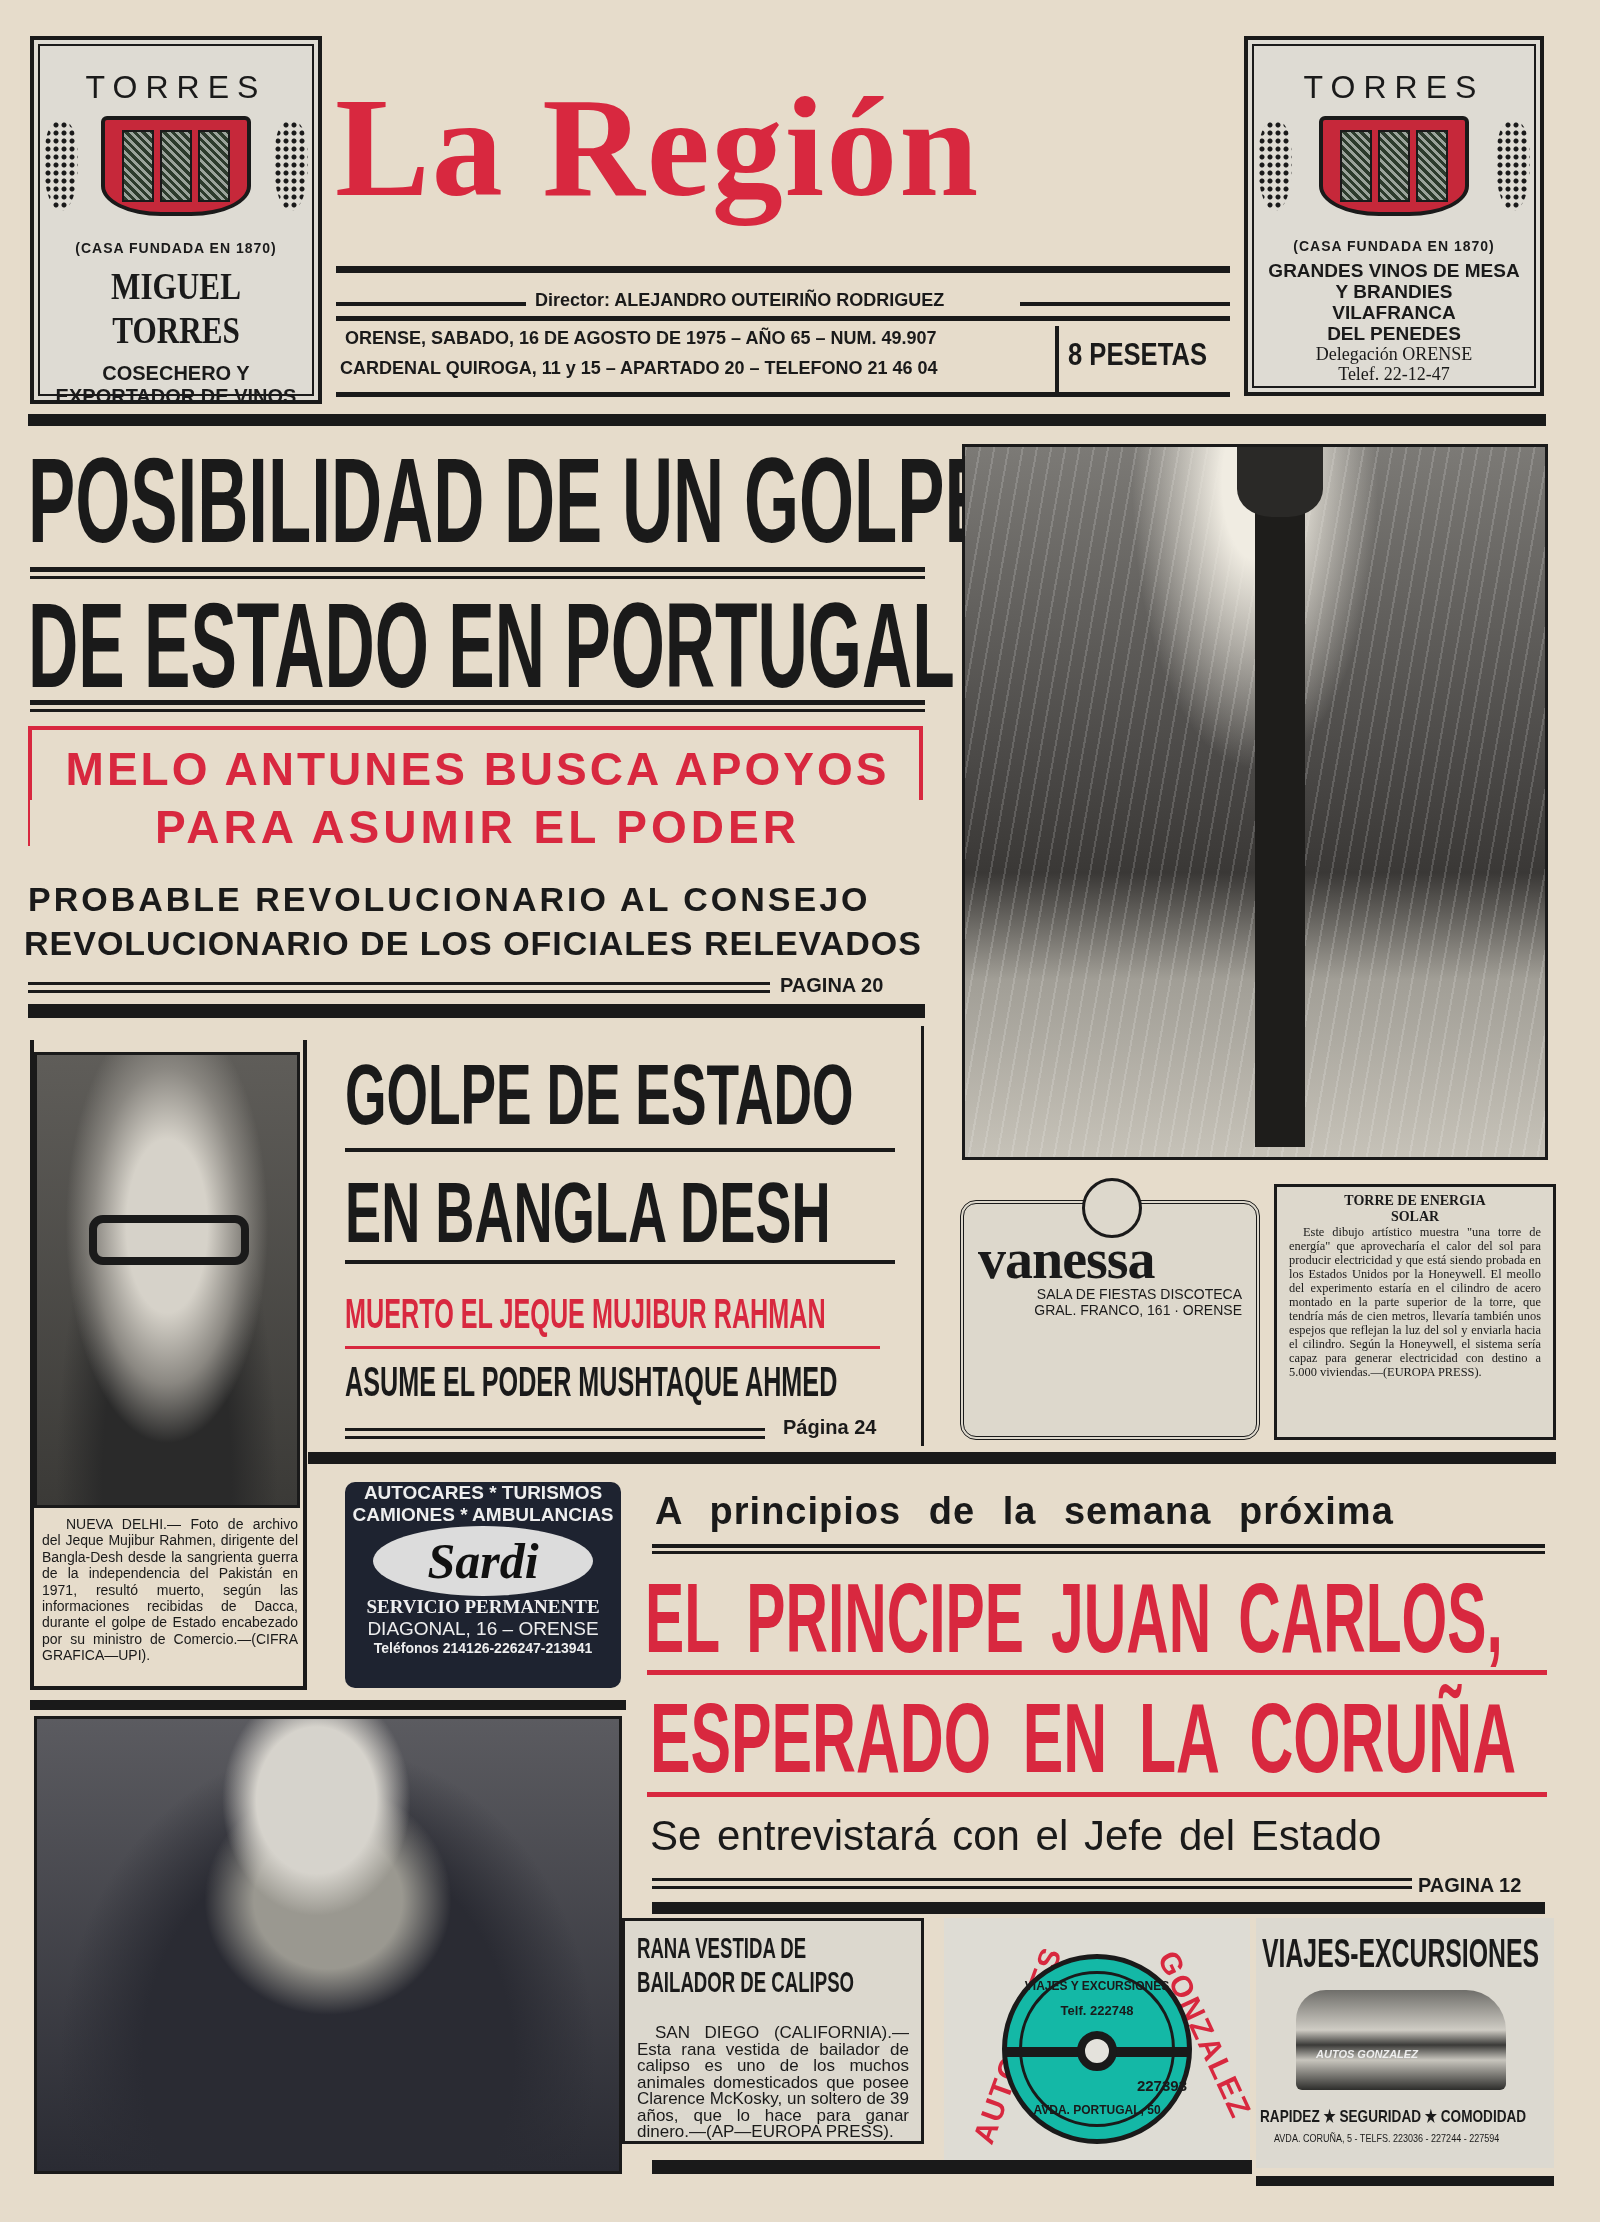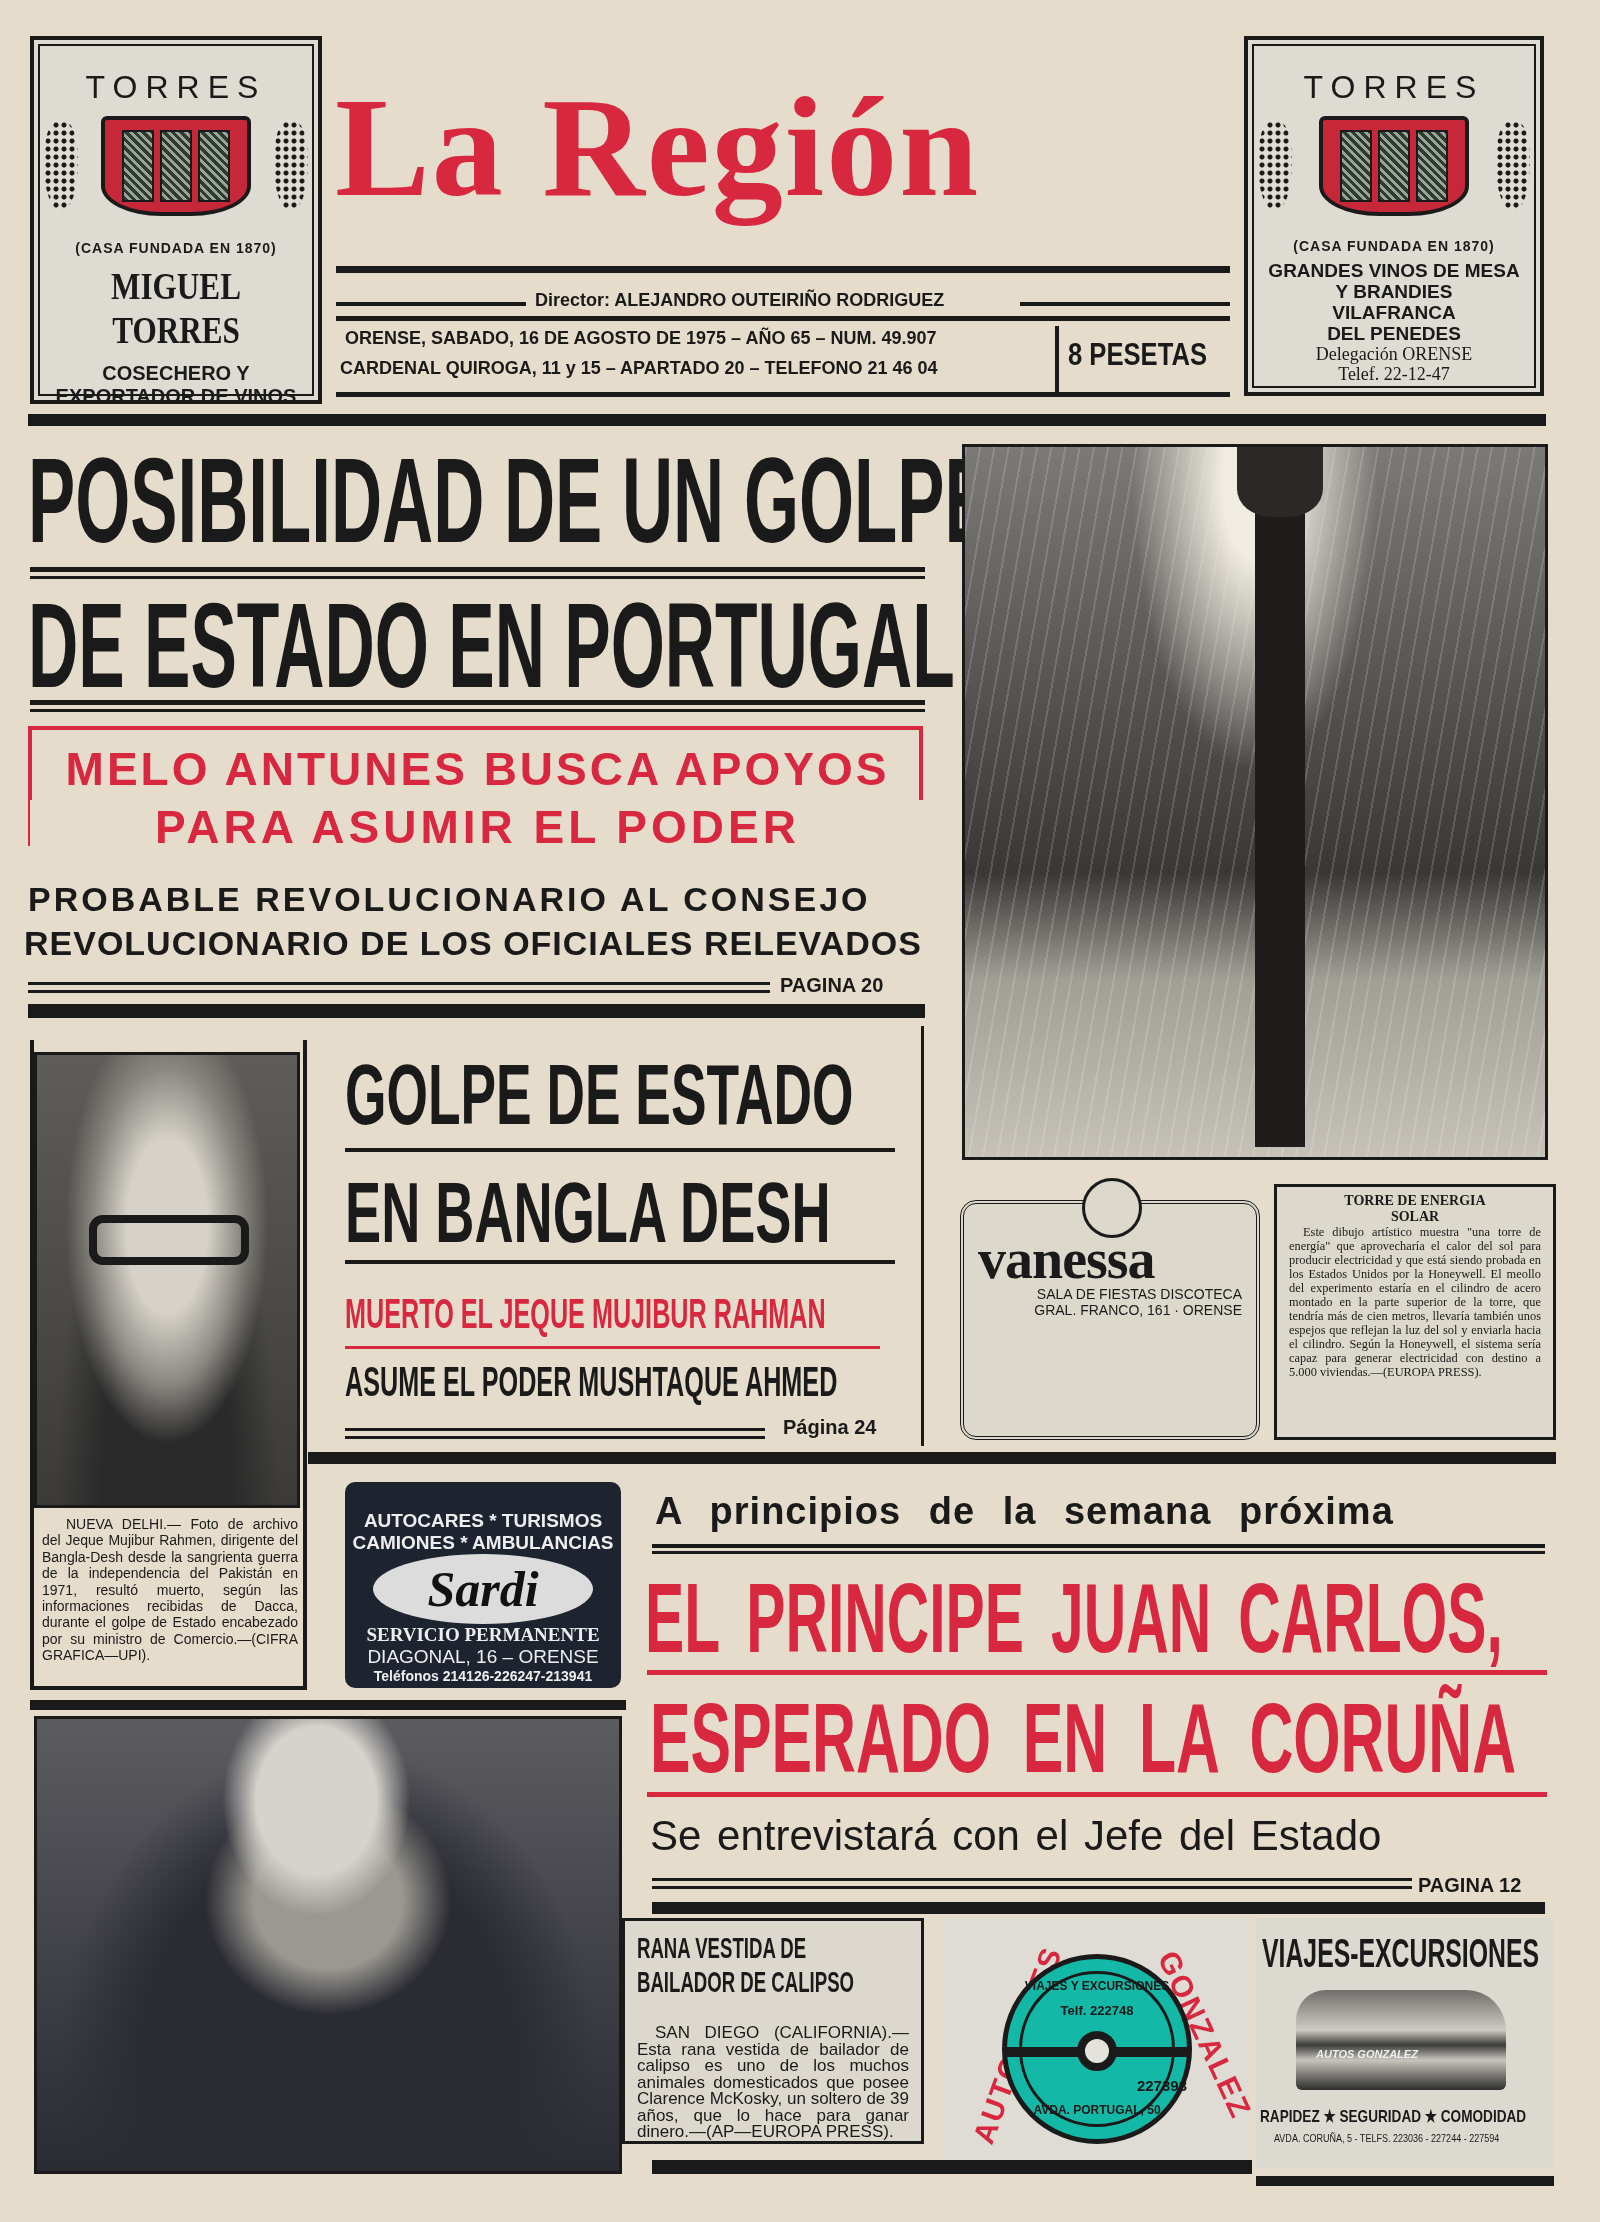--- a/index.html
+++ b/index.html
@@ -149,21 +149,21 @@
 <div class="rule" style="left:345px;top:1260px;width:550px;height:4px;"></div>
 <div class="abs cond red" style="left:345px;top:1292px;font-size:42px;line-height:44px;transform:scaleX(0.60);">MUERTO EL JEQUE MUJIBUR RAHMAN</div>
 <div class="rule-red" style="left:345px;top:1346px;width:535px;height:3px;"></div>
 <div class="abs cond" style="left:345px;top:1360px;font-size:42px;line-height:44px;transform:scaleX(0.60);">ASUME EL PODER MUSHTAQUE AHMED</div>
 <div class="rule" style="left:345px;top:1428px;width:420px;height:3px;"></div>
 <div class="rule" style="left:345px;top:1436px;width:420px;height:3px;"></div>
 <div class="abs" style="left:783px;top:1416px;font-size:20px;font-weight:bold;">Página 24</div>
 
 <div class="rule" style="left:308px;top:1452px;width:1248px;height:12px;"></div>
 
-<div class="abs sardi center" style="left:345px;top:1482px;width:276px;height:206px;padding-top:28px;">
+<div class="abs sardi center" style="left:345px;top:1482px;width:276px;height:206px;padding-top:0;">
   <div style="font-size:19px;font-weight:bold;">AUTOCARES * TURISMOS</div>
   <div style="font-size:19px;font-weight:bold;">CAMIONES * AMBULANCIAS</div>
   <div class="oval" style="margin:0 auto;width:220px;height:70px;font-size:50px;line-height:70px;">Sardi</div>
   <div class="serif" style="font-size:19px;font-weight:bold;">SERVICIO PERMANENTE</div>
   <div style="font-size:19px;">DIAGONAL, 16 – ORENSE</div>
   <div style="font-size:14px;font-weight:bold;">Teléfonos 214126-226247-213941</div>
 </div>
 
 <div class="abs" style="left:655px;top:1490px;font-size:38px;font-weight:bold;word-spacing:16px;letter-spacing:1px;">A principios de la semana próxima</div>
 <div class="rule" style="left:652px;top:1544px;width:893px;height:4px;"></div>

